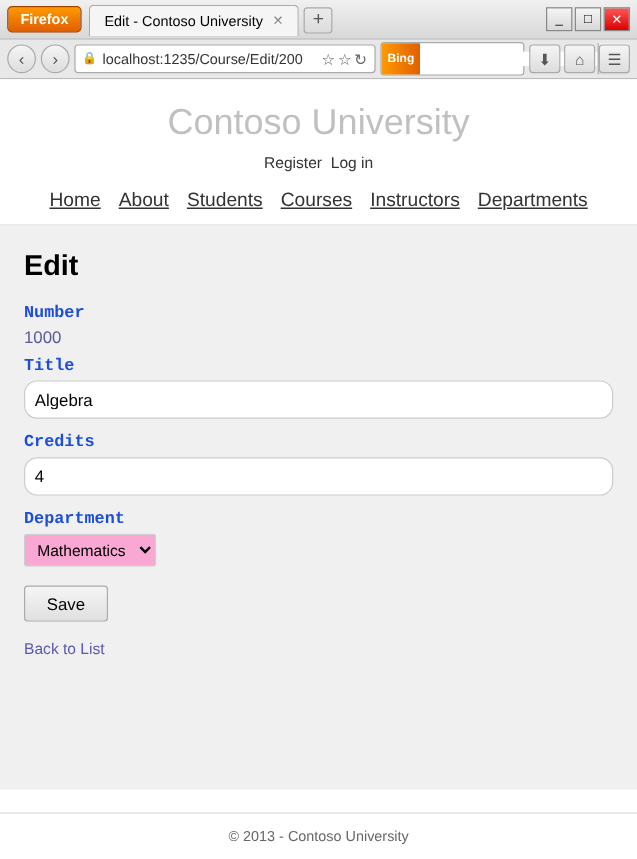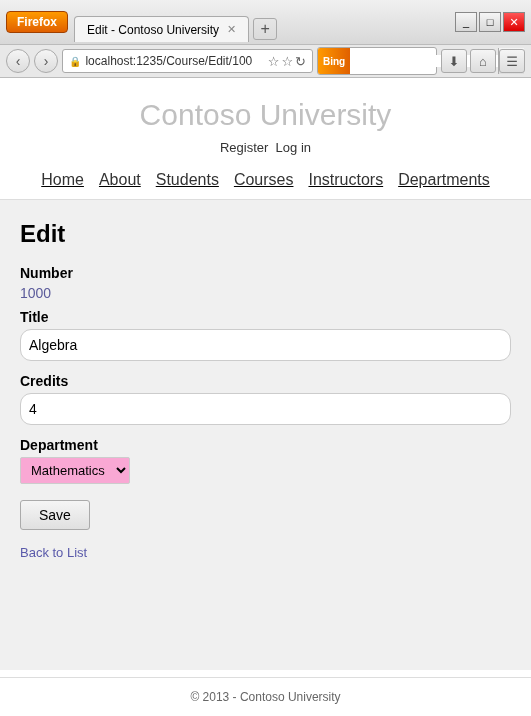--- a/index.html
+++ b/index.html
@@ -6,21 +6,21 @@
     body { font-family: Arial, sans-serif; font-size: 14px; background: #fff; width: 531px; height: 716px; overflow: hidden; }
 
     
     .browser-chrome { background: #d6d6d6; }
     .title-bar {
       background: linear-gradient(to bottom, #f0f0f0, #d8d8d8);
       display: flex;
       align-items: center;
       padding: 4px 6px;
       gap: 6px;
-      height: 44px;
+      height: 32px;
     }
     .firefox-btn {
       background: linear-gradient(to bottom, #ff9a00, #e06000);
       color: white;
       font-weight: bold;
       font-size: 12px;
       padding: 3px 10px;
       border: 1px solid #a04000;
       border-radius: 4px;
       cursor: pointer;
@@ -196,21 +196,22 @@
       font-size: 24px;
       font-weight: bold;
       margin-bottom: 17px;
       color: #000;
     }
 
     .field-label {
       font-weight: bold;
       font-size: 14px;
       margin-bottom: 4px;
-      color: #000000;
+      color: #1d4ed8;
+      font-family: Liberation Mono, monospace;
     }
 
     .field-value {
       color: #5a5a9a;
       font-size: 14px;
       margin-bottom: 8px;
     }
 
     .form-input {
       width: 100%;
@@ -283,21 +284,21 @@
       <div class="win-btn">□</div>
       <div class="win-btn close">✕</div>
     </div>
   </div>
 
   <div class="nav-bar">
     <div class="nav-btn">‹</div>
     <div class="nav-btn">›</div>
     <div class="address-bar">
       <span class="address-icon">🔒</span>
-      <span class="address-text">localhost:1235/Course/Edit/100</span>
+      <span class="address-text">localhost:1235/Course/Edit/200</span>
       <div class="address-actions">
         <span class="addr-btn">☆</span>
         <span class="addr-btn">☆</span>
         <span class="addr-btn">↻</span>
       </div>
     </div>
     <div class="search-bar">
       <div class="search-logo">Bing</div>
       <input class="search-input" type="text" style="">
       <button class="search-go">🔍</button>

